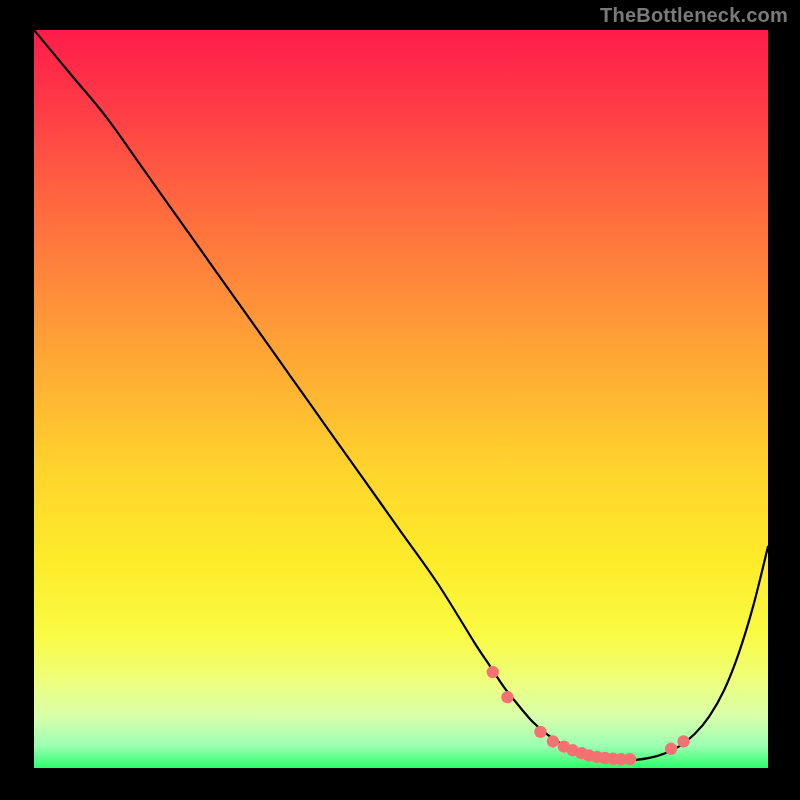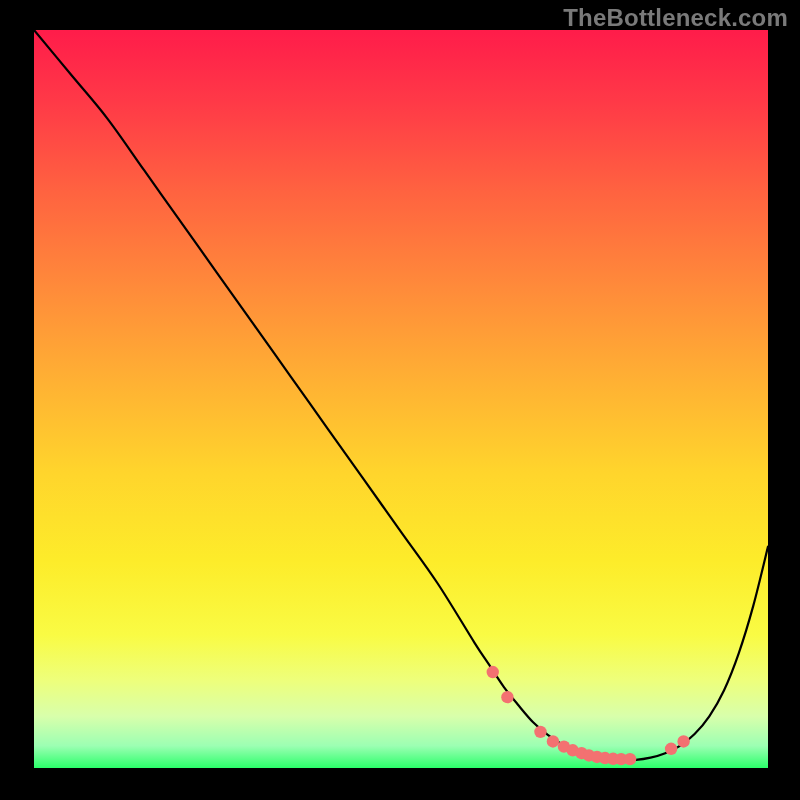--- a/index.html
+++ b/index.html
@@ -8,21 +8,21 @@
     position: relative;
     width: 800px;
     height: 800px;
     background: #000;
   }
   .attribution {
     position: absolute;
     top: 4px;
     right: 12px;
     font-family: Arial, Helvetica, sans-serif;
-    font-size: 24px;
+    font-size: 20px;
     font-weight: 600;
     color: #7a7a7a;
     letter-spacing: 0.2px;
   }
   .plot {
     position: absolute;
     left: 34px;
     top: 30px;
     width: 734px;
     height: 738px;

